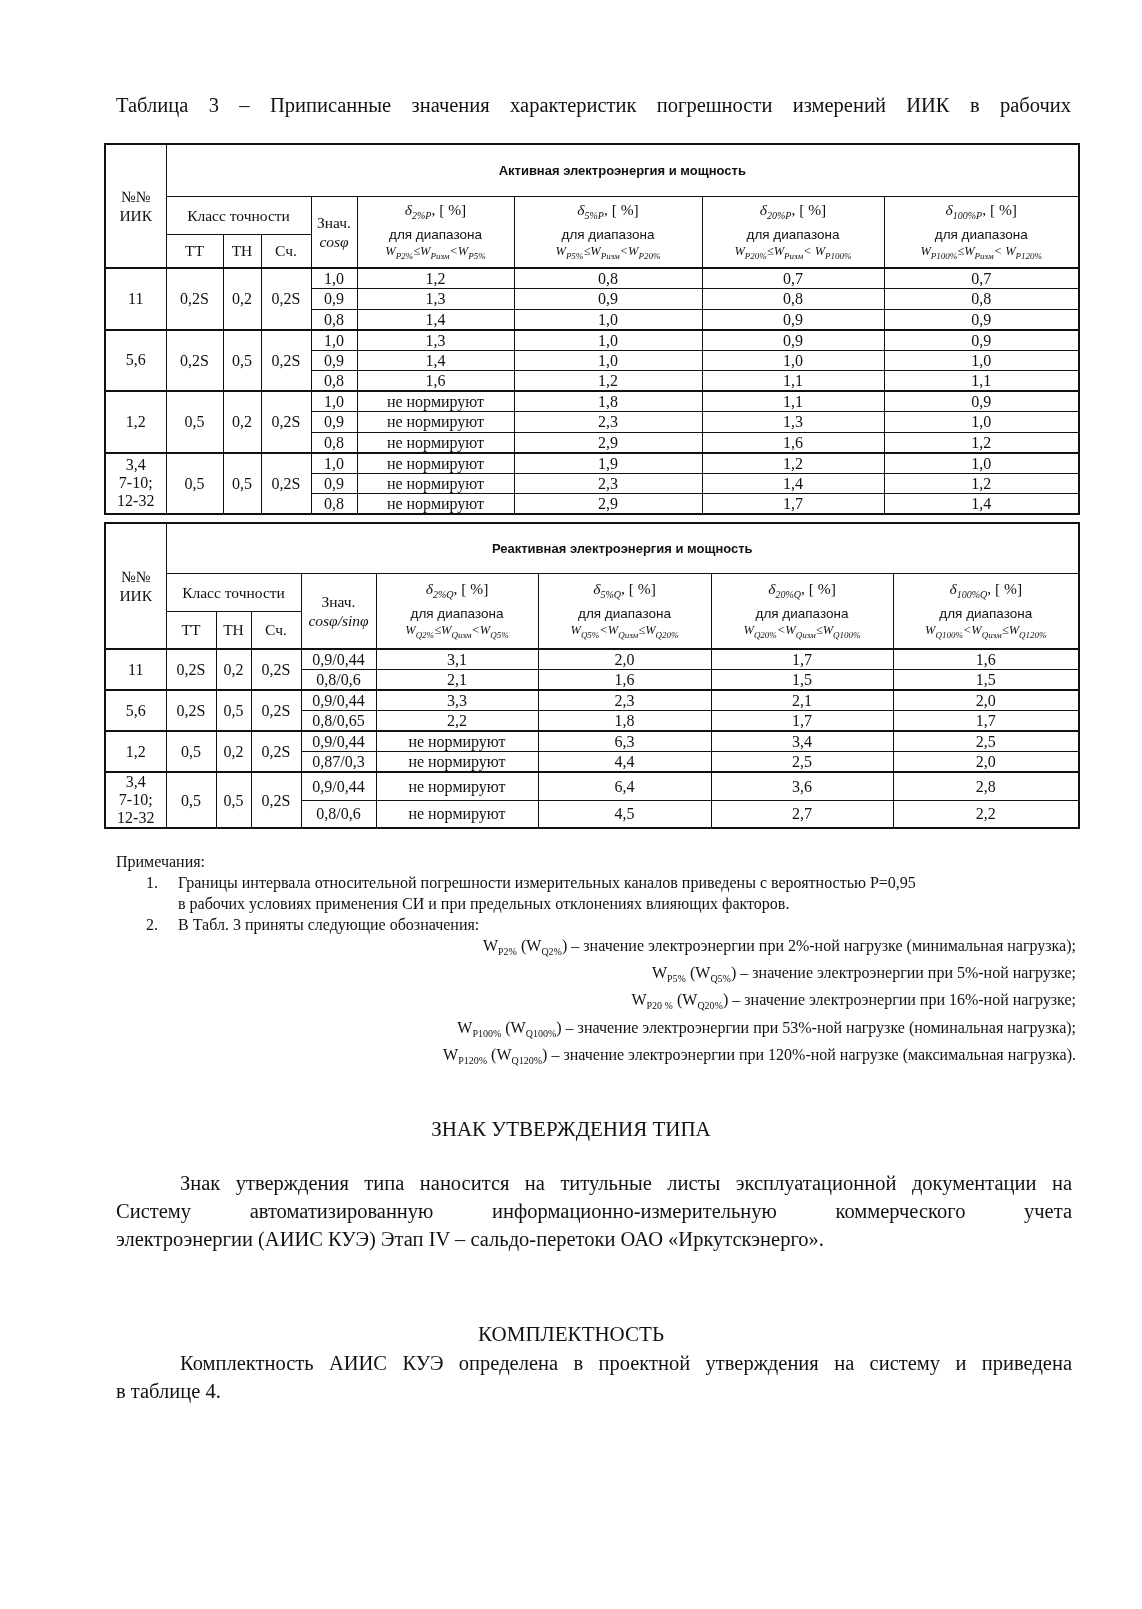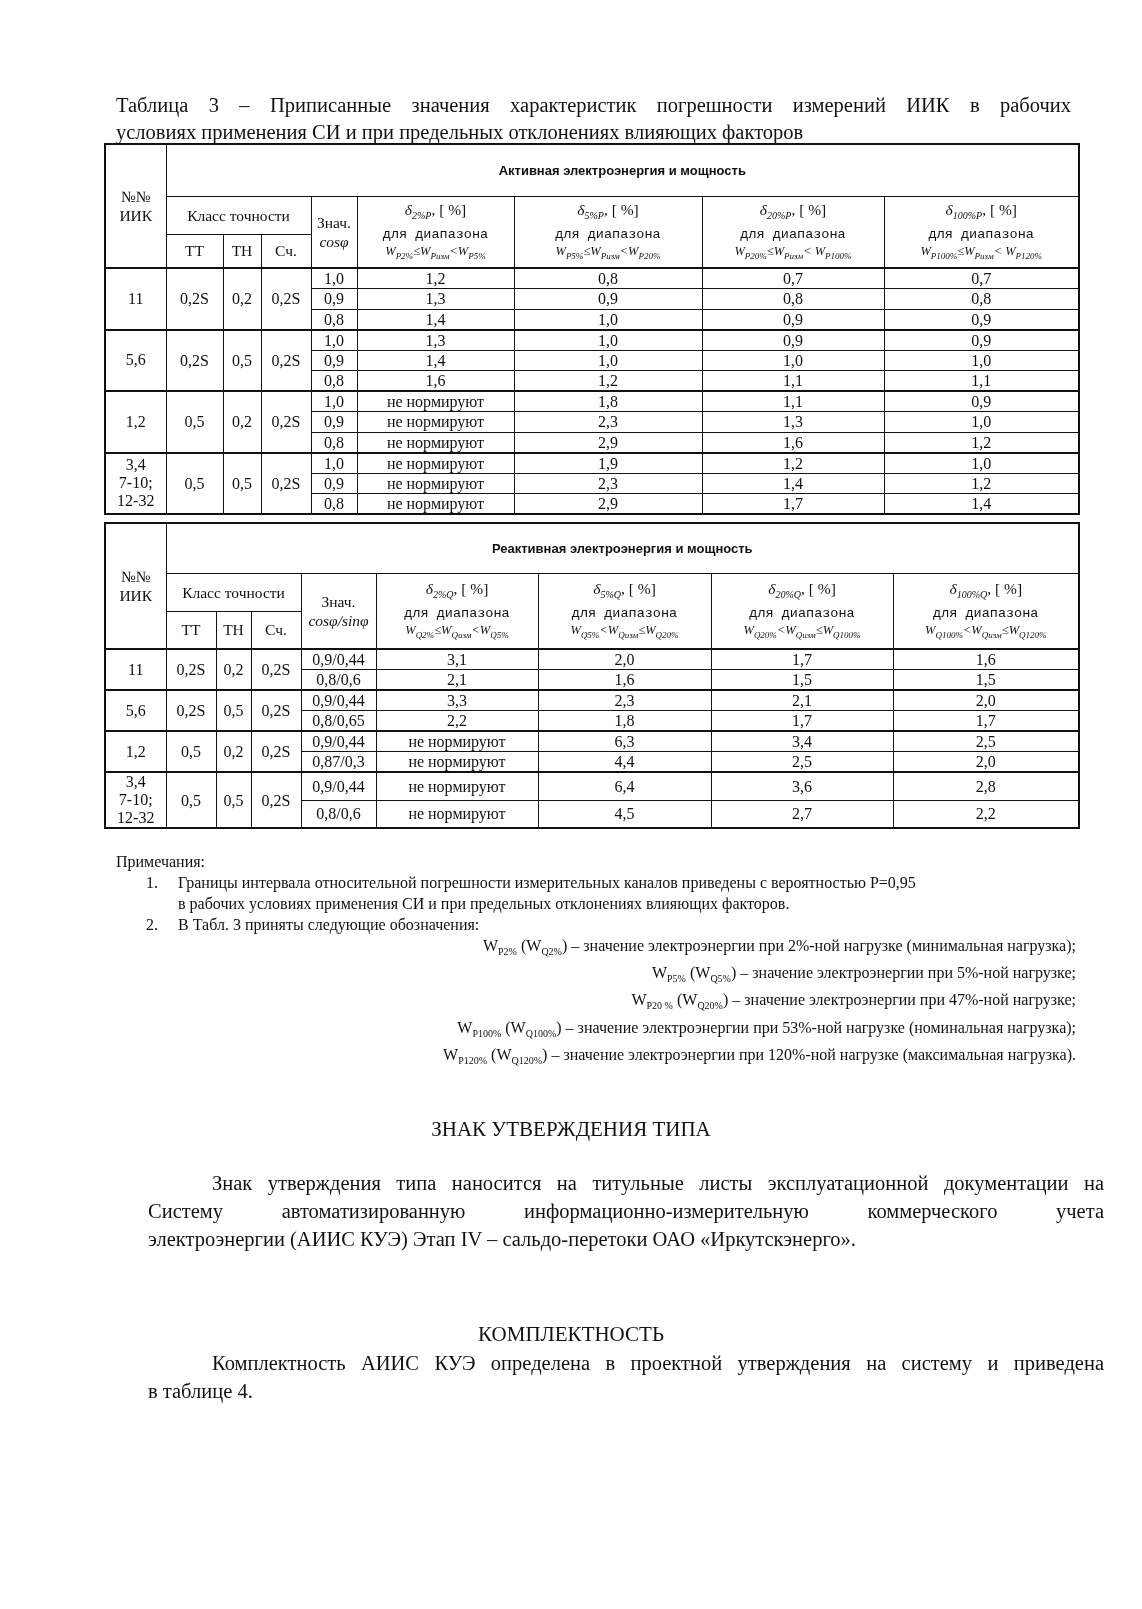--- a/index.html
+++ b/index.html
@@ -7,42 +7,41 @@
          font-family: "Liberation Serif", "DejaVu Serif", serif; color: #111; }
   .caption { position: absolute; left: 116px; top: 92px; width: 955px; font-size: 20.5px; line-height: 27px; text-align: justify; text-align-last: left; }
   .caption .l1 { display: block; text-align: justify; text-align-last: justify; }
   table { position: absolute; border-collapse: collapse; table-layout: fixed; }
   td { border: 1px solid #111; padding: 0; text-align: center; vertical-align: middle; font-size: 16px; line-height: 19px; }
   .t-active { left: 104px; top: 143px; width: 974px; }
   .t-reactive { left: 104px; top: 522px; width: 974px; }
   .outer { border: 2px solid #111; }
   .sec-title { font-family: "Liberation Sans", "DejaVu Sans", sans-serif; font-weight: bold; font-size: 13px; }
   .hdr { font-size: 15.5px; line-height: 19px; }
-  .small { font-family: Liberation Mono, monospace; font-size: 13.5px; line-height: 17px; }
+  .small { font-family: Liberation Sans, sans-serif; font-size: 13.5px; line-height: 17px; }
   .formula { font-style: italic; font-size: 12.5px; line-height: 16px; }
   .formula sub { font-size: 9px; }
   .delta { font-style: italic; }
   .delta sub { font-size: 10px; font-style: italic; }
   .thick-top td { border-top: 2px solid #111; }
   .notes { position: absolute; left: 116px; top: 851px; width: 960px; font-size: 16px; line-height: 21px; }
   .notes .ni { display: flex; }
   .notes .num { width: 32px; padding-left: 30px; flex: none; }
   .notes .txt { flex: 1; }
   .notes .sub-l { padding-left: 62px; text-align: right; }
   .notes sub { font-size: 10px; }
   .h2 { position: absolute; left: 0; width: 1142px; text-align: center; font-size: 21px; }
-  .para { position: absolute; left: 116px; width: 956px; font-size: 20.5px; line-height: 28px; text-align: justify; margin-left: 32px; }
+  .para { position: absolute; left: 116px; width: 956px; font-size: 20.5px; line-height: 28px; text-align: justify; }
   .para .ind { display: inline-block; width: 64px; }
 </style>
 </head>
 <body>
 
 <div class="caption">
   <span class="l1">Таблица 3 – Приписанные значения характеристик погрешности измерений ИИК в рабочих</span>
-  <span>условиях применения СИ и при предельных отклонениях влияющих факторов</span>
 </div>
 
 <table class="t-active outer">
   <colgroup>
     <col style="width:61px">
       <col style="width:57px">
       <col style="width:38px">
       <col style="width:50px">
       <col style="width:46px">
     <col style="width:157px">
@@ -318,21 +317,21 @@
     <span class="num">1.</span>
     <span class="txt"><span>Границы интервала относительной погрешности измерительных каналов приведены с вероятностью P=0,95</span><br><span>в рабочих условиях применения СИ и при предельных отклонениях влияющих факторов.</span></span>
   </div>
   <div class="ni">
     <span class="num">2.</span>
     <span class="txt">В Табл. 3 приняты следующие обозначения:</span>
   </div>
   <div id="defs">
       <div class="sub-l">W<sub>P2%</sub> (W<sub>Q2%</sub>)<span> – значение электроэнергии при 2%-ной нагрузке (минимальная нагрузка);</span></div>
       <div class="sub-l">W<sub>P5%</sub> (W<sub>Q5%</sub>)<span> – значение электроэнергии при 5%-ной нагрузке;</span></div>
-      <div class="sub-l">W<sub>P20 %</sub> (W<sub>Q20%</sub>)<span> – значение электроэнергии при 47%-ной нагрузке;</span></div>
+      <div class="sub-l">W<sub>P20 %</sub> (W<sub>Q20%</sub>)<span> – значение электроэнергии при 16%-ной нагрузке;</span></div>
       <div class="sub-l">W<sub>P100%</sub> (W<sub>Q100%</sub>)<span> – значение электроэнергии при 53%-ной нагрузке (номинальная нагрузка);</span></div>
       <div class="sub-l">W<sub>P120%</sub> (W<sub>Q120%</sub>)<span> – значение электроэнергии при 120%-ной нагрузке (максимальная нагрузка).</span></div>
     </div>
 </div>
 
 <div class="h2" style="top:1117px">ЗНАК УТВЕРЖДЕНИЯ ТИПА</div>
 <div class="para" style="top:1169px">
   <div style="text-align:justify;text-align-last:justify"><span class="ind"></span><span>Знак утверждения типа наносится на титульные листы эксплуатационной документации на</span></div>
   <div style="text-align:justify;text-align-last:justify">Систему автоматизированную информационно-измерительную коммерческого учета</div>
   <div>электроэнергии (АИИС КУЭ) Этап IV – сальдо-перетоки ОАО «Иркутскэнерго».</div>

